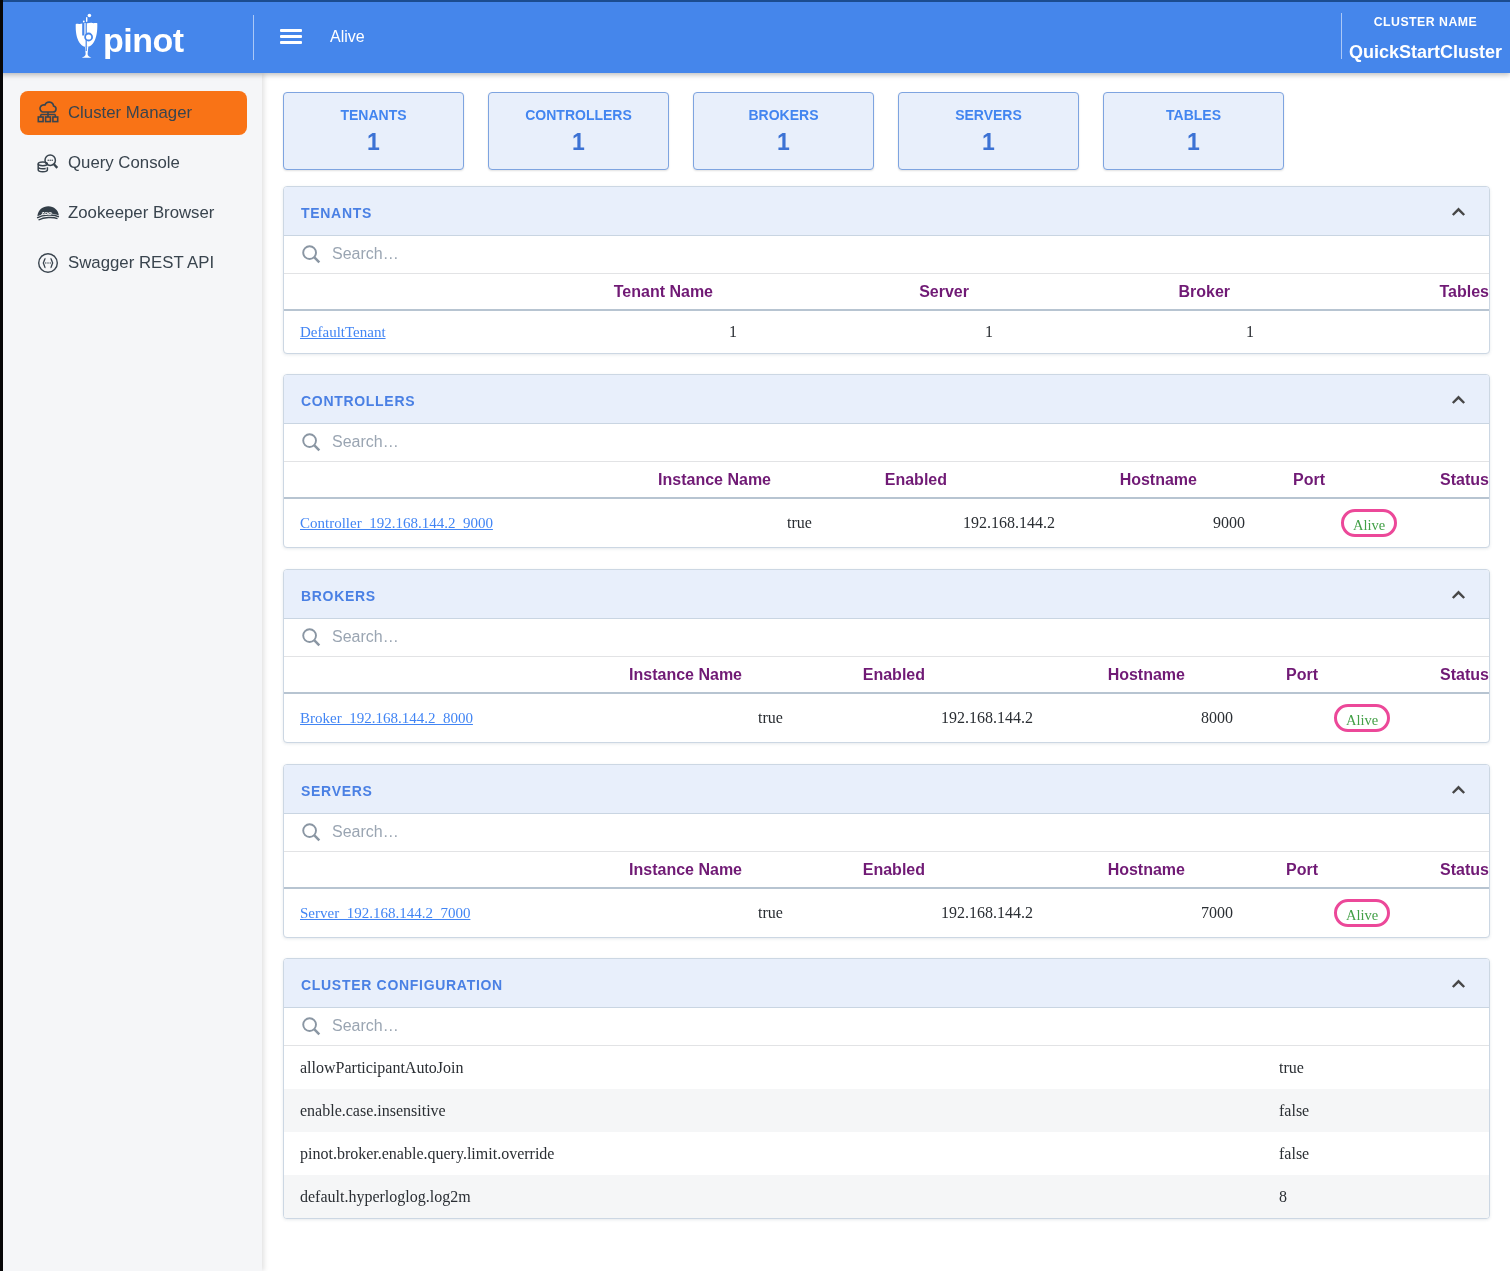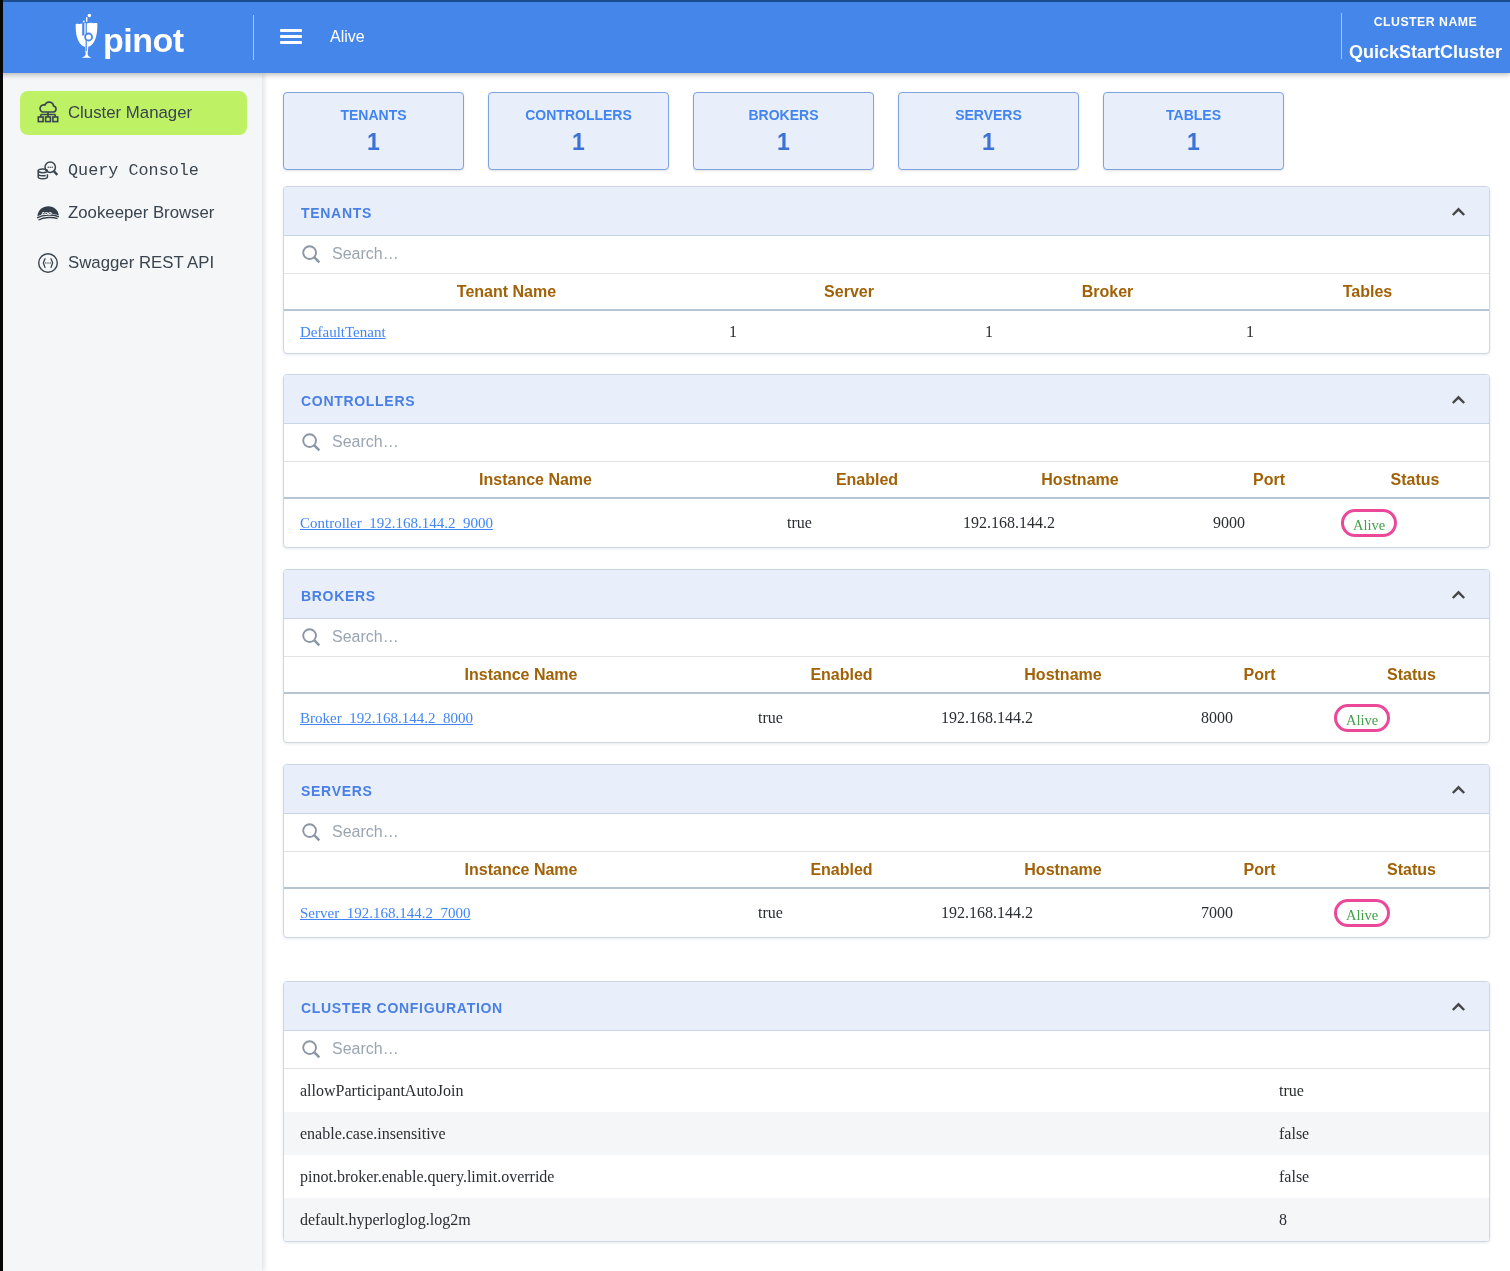--- a/index.html
+++ b/index.html
@@ -20,41 +20,41 @@
 .home { position:absolute; left:330px; top:28px; color:#fff; font-size:16px; font-weight:400; }
 .hdr-div2 { position:absolute; left:1341px; top:13px; width:1px; height:46px; background:rgba(255,255,255,0.55); }
 .cluster-block { position:absolute; right:8px; top:13px; height:48px; text-align:center; color:#fff; }
 .cn { font-size:12.3px; letter-spacing:0.5px; font-weight:600; margin-top:2px; }
 .qc { font-size:18px; font-weight:700; margin-top:13px; }
 
 
 .sidebar { position:absolute; left:0; top:73px; width:262px; height:1198px; background:#f5f6f8; z-index:40;
   box-shadow:2px 0 5px rgba(0,0,0,0.12); }
 .mi { position:absolute; left:20px; width:227px; height:44px; border-radius:8px; display:flex; align-items:center; }
-.mi.sel { background:#bef264; }
+.mi.sel { background:#f97316; }
 .mi .ic { width:24px; height:24px; margin-left:16px; flex:none; }
 .mi .tx { margin-left:8px; font-size:16.8px; color:#39444e; }
 
 
 .main { position:absolute; left:262px; top:73px; width:1248px; height:1198px; background:#fff;padding-left:19px; }
 .cards { position:absolute; left:21px; top:19px; height:78px; display:flex; }
 .card { width:181px; height:78px; border:1px solid #7ea4e0; border-radius:4px; background:#e8effb;
   margin-right:24px; text-align:center; box-shadow:0 1px 2px rgba(0,0,0,0.12); }
 .card .lb { margin-top:14px; font-size:14px; font-weight:700; letter-spacing:0px; color:#4285f0; }
 .card .num { margin-top:6px; font-size:23px; font-weight:700; color:#3c72d4; }
 
 .section { position:absolute; left:21px; width:1207px; border:1px solid #ccd7e3; border-radius:4px; background:#fff; overflow:hidden; box-shadow:0 1px 3px rgba(60,80,110,0.12); }
 .sec-h { height:49px; background:#e8effb; border-bottom:1px solid #c9d5e2; position:relative; }
 .sec-h .t { position:absolute; left:17px; top:18px; font-size:14px; font-weight:700; letter-spacing:0.7px; color:#4a80e4; }
 .sec-h svg.chev { position:absolute; right:23px; top:20px; }
 .srch { height:38px; border-bottom:1px solid #e2e3e5; position:relative; }
 .srch svg { position:absolute; left:17px; top:8px; }
 .srch .ph { position:absolute; left:48px; top:9px; font-size:16px; color:#9aa5b2; }
 table { border-collapse:collapse; width:100%; table-layout:fixed; }
-th { text-align:center; font-size:16px; font-weight:700; color:#a16207; padding:0 0 0 16px; height:36px; border-bottom:2px solid #b7c4d1; }
+th { text-align:right; font-size:16px; font-weight:700; color:#701a75; padding:0 0 0 16px; height:36px; border-bottom:2px solid #b7c4d1; }
 td { text-align:left; font-size:16px; color:#2a2e33; padding:0 0 0 16px;font-family:Liberation Serif, serif; }
 .inst td { height:49px; }
 .ten td { height:43px; } .cfg tr.last td { height:43px; }
 .cfg td { height:43px; }
 .cfg tr.alt td { background:#f5f6f7; }
 a.lnk { color:#4285f4; text-decoration:underline; font-size:15px; }
 .chip { display:inline-block; border:3px solid #ec4899; color:#43a047; border-radius:14px; height:28px; line-height:26px;
   padding:0 9px; font-size:14.5px; }
 </style>
 </head>
@@ -92,21 +92,21 @@
   <div class="mi sel" style="top:18px;">
     <svg class="ic" viewBox="0 0 24 24" fill="none" stroke="#39444e" stroke-width="1.6">
       <path d="M6.5,11 h10.5 a3,3 0 0 0 0.6,-5.94 a4.5,4.5 0 0 0 -8.7,-1.0 a3.4,3.4 0 0 0 -2.4,6.9 Z"></path>
       <path d="M12,11 v2.5 M4.7,13.5 h14.6 M4.7,13.5 v2.5 M12,13.5 v2.5 M19.3,13.5 v2.5"></path>
       <rect x="2.3" y="16" width="4.8" height="4.6"></rect>
       <rect x="9.6" y="16" width="4.8" height="4.6"></rect>
       <rect x="16.9" y="16" width="4.8" height="4.6"></rect>
     </svg>
     <span class="tx">Cluster Manager</span>
   </div>
-  <div class="mi" style="top:75px;font-family:Liberation Mono, monospace;">
+  <div class="mi" style="top:68px;">
     <svg class="ic" viewBox="0 0 24 24" fill="none" stroke="#39444e" stroke-width="1.5">
       <ellipse cx="6.8" cy="12.8" rx="4.6" ry="1.9"></ellipse>
       <path d="M2.2,12.8 V18.8 C2.2,19.9 4.2,20.8 6.8,20.8 C9.4,20.8 11.4,19.9 11.4,18.8 V16.2 M2.2,15.8 C2.2,16.9 4.2,17.8 6.8,17.8 C7.9,17.8 8.9,17.6 9.7,17.4"></path>
       <circle cx="14.2" cy="9.2" r="5.2"></circle>
       <path d="M17.9,13.2 L21.3,16.9" stroke-width="2.3"></path>
       <circle cx="12.2" cy="9.2" r="0.75" fill="#39444e" stroke="none"></circle>
       <circle cx="14.2" cy="9.2" r="0.75" fill="#39444e" stroke="none"></circle>
       <circle cx="16.2" cy="9.2" r="0.75" fill="#39444e" stroke="none"></circle>
     </svg>
     <span class="tx">Query Console</span>
@@ -309,21 +309,21 @@
             <td><a class="lnk" href="#">Server_192.168.144.2_7000</a></td>
             <td>true</td>
             <td>192.168.144.2</td>
             <td>7000</td>
             <td><span class="chip">Alive</span></td>
           </tr>
     </tbody>
       </table>
   </div>
 
-  <div class="section" style="top:908px;">
+  <div class="section" style="top:885px;">
     <div class="sec-h">
         <span class="t">CLUSTER CONFIGURATION</span>
       <svg class="chev" width="15" height="10" viewBox="0 0 15 10">
           <path d="M1.8,8 L7.5,2.3 L13.2,8" fill="none" stroke="#474747" stroke-width="2.4"></path>
         </svg>
     </div>
     <div class="srch">
       <svg width="21" height="21" viewBox="0 0 21 21">
           <circle cx="8.6" cy="8.6" r="6.4" fill="none" stroke="#8a96a3" stroke-width="1.9"></circle>
           <path d="M13.4,13.4 L18.3,18.3" stroke="#8a96a3" stroke-width="2.5"></path>

